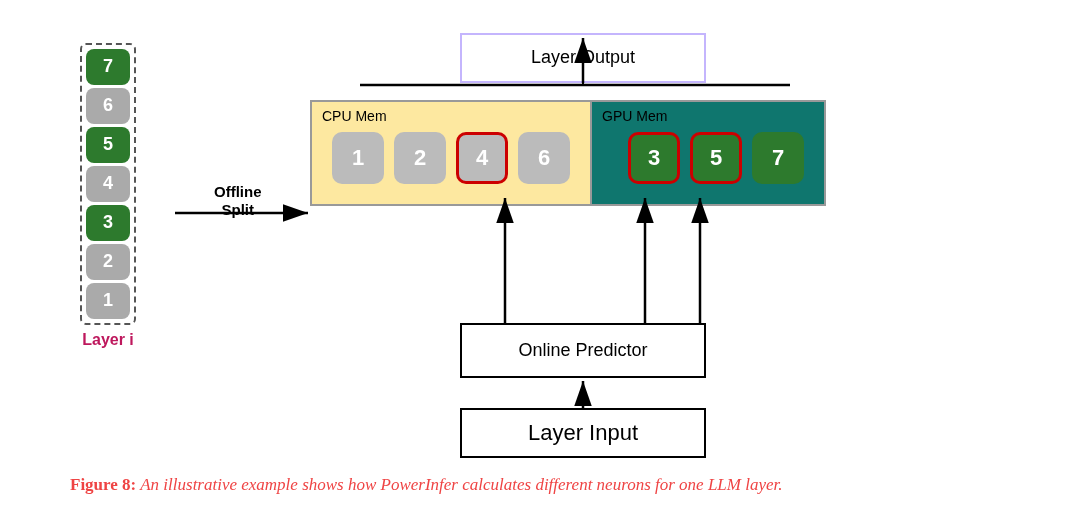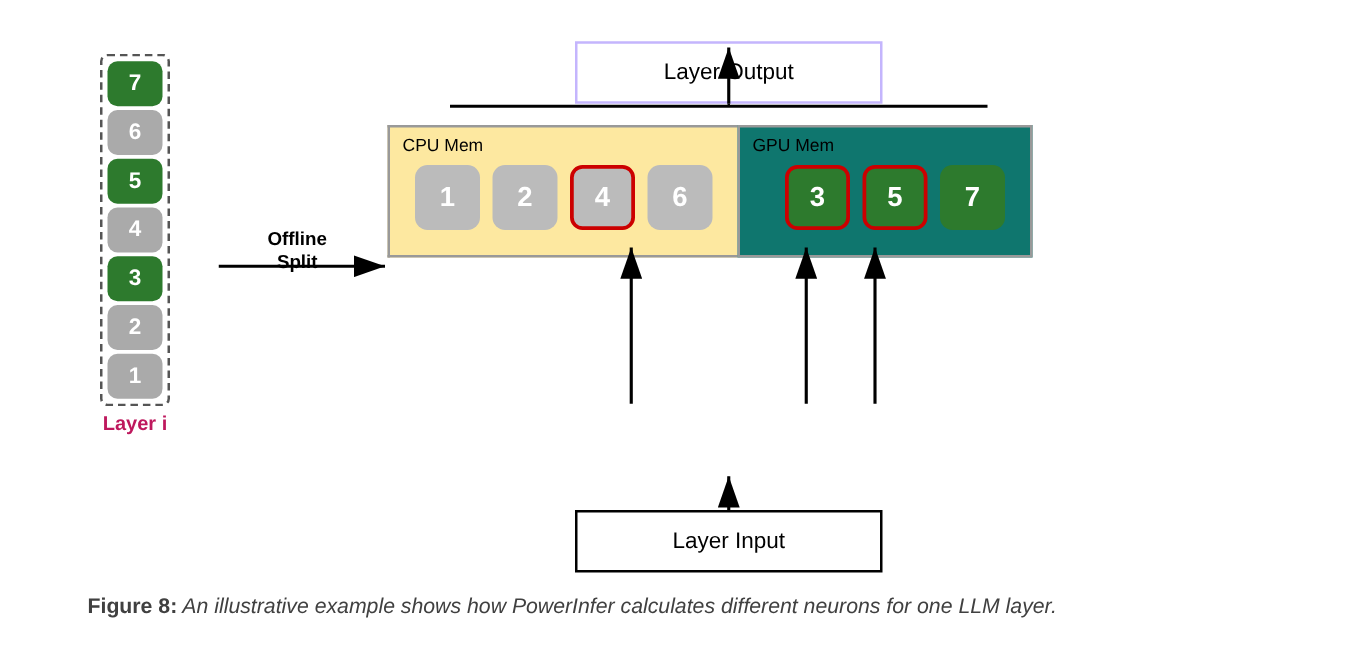--- a/index.html
+++ b/index.html
@@ -171,21 +171,21 @@
       position: absolute;
       left: 390px;
       top: 380px;
       width: 246px;
       height: 50px;
       border: 2px solid #000;
       background: #fff;
       display: flex;
       align-items: center;
       justify-content: center;
-      font-size: 18px;
+      font-size: 22px;
       font-family: Arial, sans-serif;
     }
 
     
     .layer-output-box {
       position: absolute;
       left: 390px;
       top: 5px;
       width: 246px;
       height: 50px;
@@ -204,25 +204,25 @@
       top: 0;
       left: 0;
       width: 100%;
       height: 100%;
       pointer-events: none;
     }
 
     
     .caption {
       font-size: 17px;
-      font-family: Liberation Sans, sans-serif;
+      font-family: Liberation Serif, serif;
       font-style: italic;
       line-height: 1.5;
       margin-top: 24px;
-      color: #404040;
+      color: #ef4444;
     }
 
     .caption strong {
       font-style: normal;
       font-weight: bold;
     }
   </style>
 </head>
 <body>
 
@@ -269,20 +269,23 @@
       <div class="gpu-mem-box">
         <span class="mem-label">GPU Mem</span>
         <div id="gpu-neurons" style="display:flex;gap:10px;align-items:center;">
             <div class="neuron-large neuron-large-green red-border">3</div>
             <div class="neuron-large neuron-large-green red-border">5</div>
             <div class="neuron-large neuron-large-green">7</div>
           </div>
       </div>
     </div>
 
+    <div class="predictor-box">
+      <span>Online Predictor</span>
+    </div>
 
     <div class="layer-input-box">
       <span>Layer Input</span>
     </div>
 
     <svg class="arrows-svg">
       <defs>
         <marker id="arrowhead" markerWidth="10" markerHeight="7" refX="10" refY="3.5" orient="auto">
           <polygon points="0 0, 10 3.5, 0 7" fill="#000"></polygon>
         </marker>

